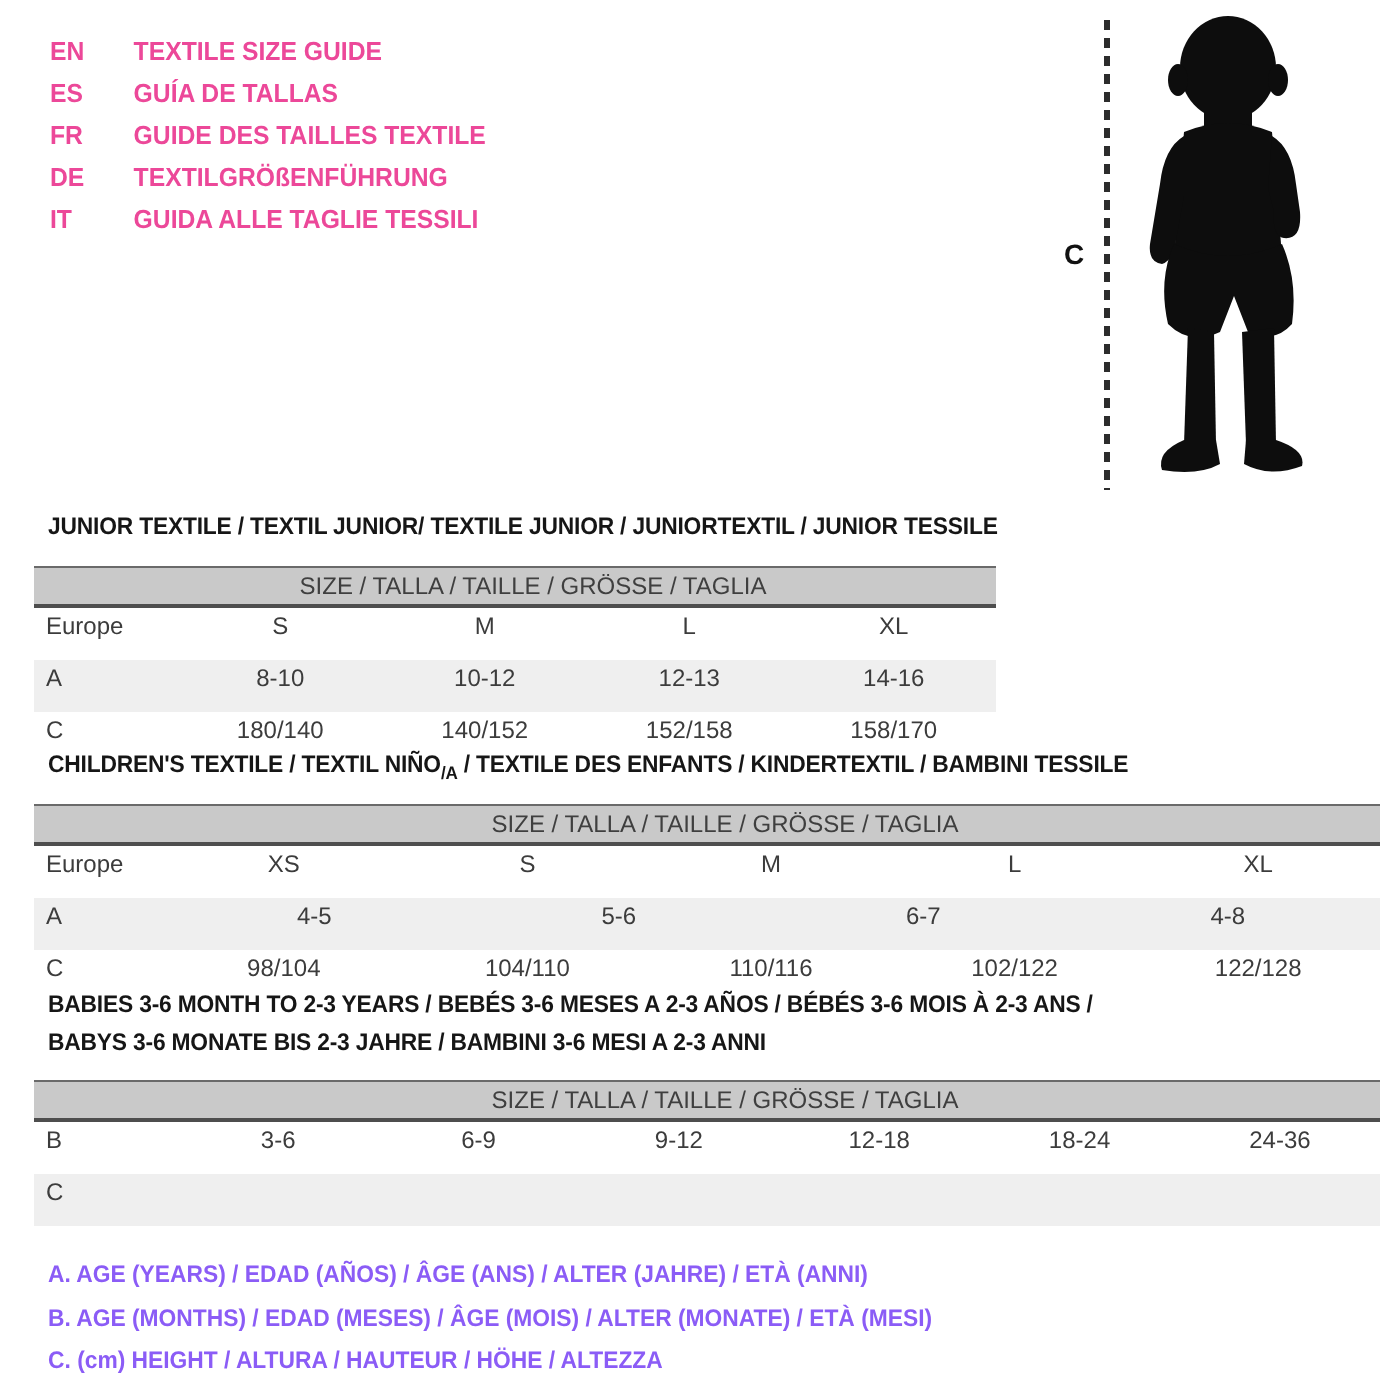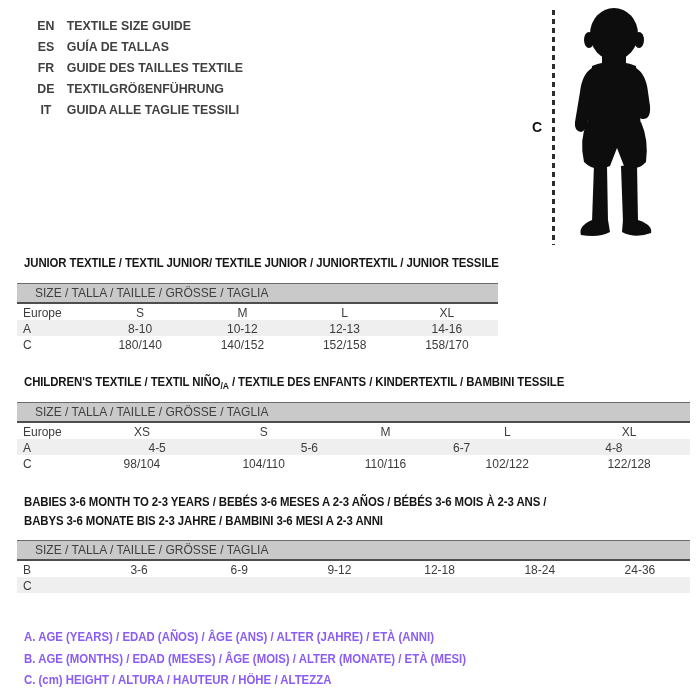--- a/index.html
+++ b/index.html
@@ -2,21 +2,21 @@
 <html><head>
 <meta charset="utf-8">
 <style>
   * { margin:0; padding:0; box-sizing:border-box; }
   html,body { background:#ffffff; }
   .page {
     position:relative; width:700px; height:700px; background:#ffffff;
     font-family:"Liberation Sans", sans-serif; color:#3c3c3c; overflow:hidden;
   }
   
-  .lang-list { position:absolute; left:25px; top:15px; font-size:13px; font-weight:bold; color:#404040;text-align:center; }
+  .lang-list { position:absolute; left:25px; top:15px; font-size:13px; font-weight:bold; color:#ec4899; }
   .lang-row  { display:flex; line-height:21px; transform:scaleX(.95); transform-origin:left; }
   .lang-code { width:44px; }
   
   .height-line {
     position:absolute; left:552px; top:10px; width:3px; height:235px;
     background-image:repeating-linear-gradient(to bottom,#2c2c2c 0 5px,transparent 5px 9px);
   }
   .height-c { position:absolute; left:532px; top:119px; font-size:14px; font-weight:bold; color:#111; }
   .baby { position:absolute; left:561px; top:6px; width:100px; height:240px; }
   
@@ -30,22 +30,23 @@
   .sub { font-size:9px; vertical-align:sub; }
   
   .size-table { position:absolute; font-size:12px; color:#3c3c3c; }
   .s0 { left:17px; top:283px; width:481px; }
   .s1 { left:17px; top:402px; width:673px; }
   .s2 { left:17px; top:540px; width:673px; }
   .size-bar {
     height:21px; line-height:19px; background:#c9c9c9; color:#3f3f3f;
     border-top:1px solid #6a6a6a; border-bottom:2px solid #4e4e4e; padding-left:18px;
     white-space:nowrap;
-  }
-  .trow { display:flex; height:16px; line-height:18px; }
+    text-align:center;
+  }
+  .trow { display:flex; height:26px; line-height:18px; }
   .trow.shaded { background:#efefef; }
   .row-label { padding-left:6px; flex:0 0 auto; }
   .s0 .row-label { width:72px; }
   .s1 .row-label { width:64px; }
   .s2 .row-label { width:72px; }
   .cells { display:flex; flex:1; }
   .tcell { flex:1; text-align:center; }
   
   .footnotes { position:absolute; left:24px; top:627px; font-size:12px; font-weight:bold; color:#8b5cf6; }
   .footnote  { line-height:21.5px; transform:scaleX(.95); transform-origin:left; white-space:nowrap; }

